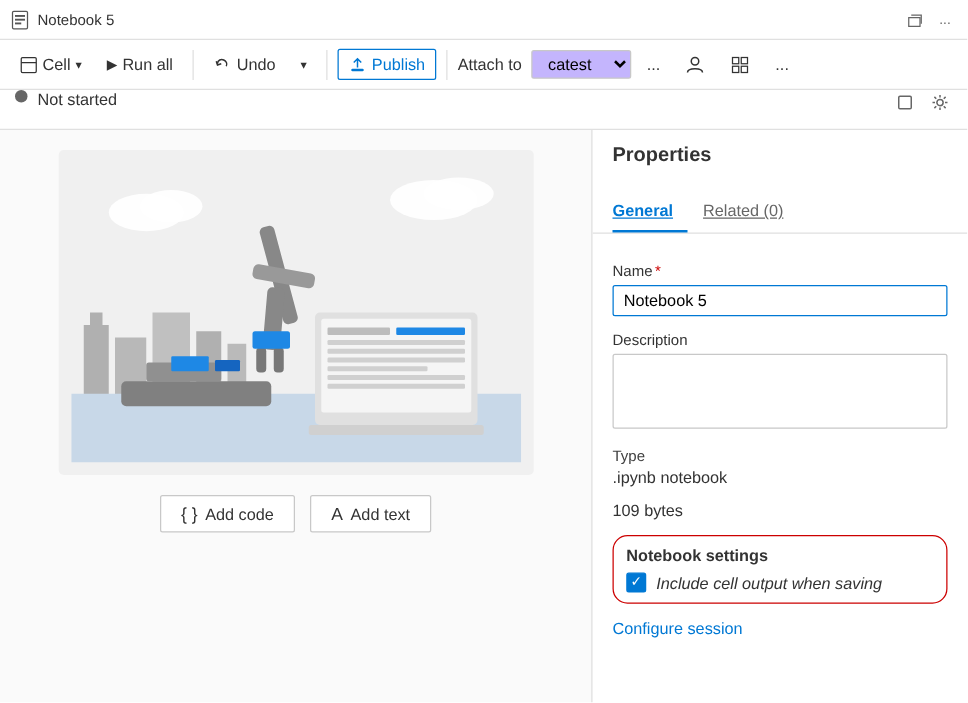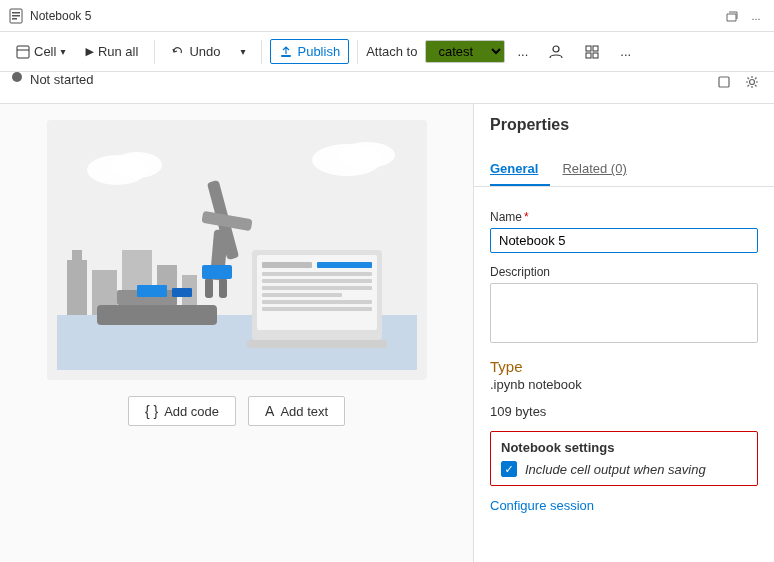--- a/index.html
+++ b/index.html
@@ -27,21 +27,21 @@
       cursor: pointer; font-size: 13px; color: #333;
       border-radius: 2px;
     }
     .toolbar-btn.publish {
       border: 1px solid #0078d4; color: #0078d4;
     }
     .toolbar-separator { width: 1px; height: 24px; background: #e0e0e0; margin: 0 4px; }
     .attach-label { font-size: 13px; color: #333; margin-right: 4px; }
     .attach-select {
       border: 1px solid #c8c8c8; padding: 2px 8px;
-      font-size: 13px; border-radius: 2px; background: #4d7c0f;
+      font-size: 13px; border-radius: 2px; background: #c4b5fd;
       min-width: 80px; cursor: pointer;
     }
 
     
     .status-bar {
       display: flex; height: 32px;
       padding: 0 12px; border-bottom: 1px solid #e0e0e0;
       gap: 8px;
     }
     .status-dot { width: 10px; height: 10px; border-radius: 50%; background: #666; }
@@ -99,26 +99,26 @@
     .prop-input {
       width: 100%; padding: 4px 8px;
       border: 1px solid #0078d4; border-radius: 2px;
       font-size: 13px; outline: none;
     }
     .prop-textarea {
       width: 100%; height: 60px; padding: 4px 8px;
       border: 1px solid #c8c8c8; border-radius: 2px;
       font-size: 13px; resize: none; outline: none;
     }
-    .prop-value-label { font-size: 15px; color: #a16207; margin-bottom: 2px; }
+    .prop-value-label { font-size: 12px; color: #404040; margin-bottom: 2px; }
     .prop-value { font-size: 13px; color: #333; }
     .prop-value.link { color: #0078d4; cursor: pointer; }
 
     .notebook-settings-section {
-      border: 1.5px solid #c00; border-radius: 2px;
+      border: 1.5px solid #c00; border-radius: 12px;
       padding: 8px 10px; margin-bottom: 12px;
     }
     .settings-title { font-size: 13px; font-weight: 600; color: #333; margin-bottom: 6px; }
     .checkbox-row { display: flex; align-items: center; gap: 8px; }
     .checkbox-box {
       width: 16px; height: 16px; background: #0078d4;
       border: 1px solid #0078d4; border-radius: 2px;
       display: flex; align-items: center; justify-content: center;
       flex-shrink: 0;
     }

